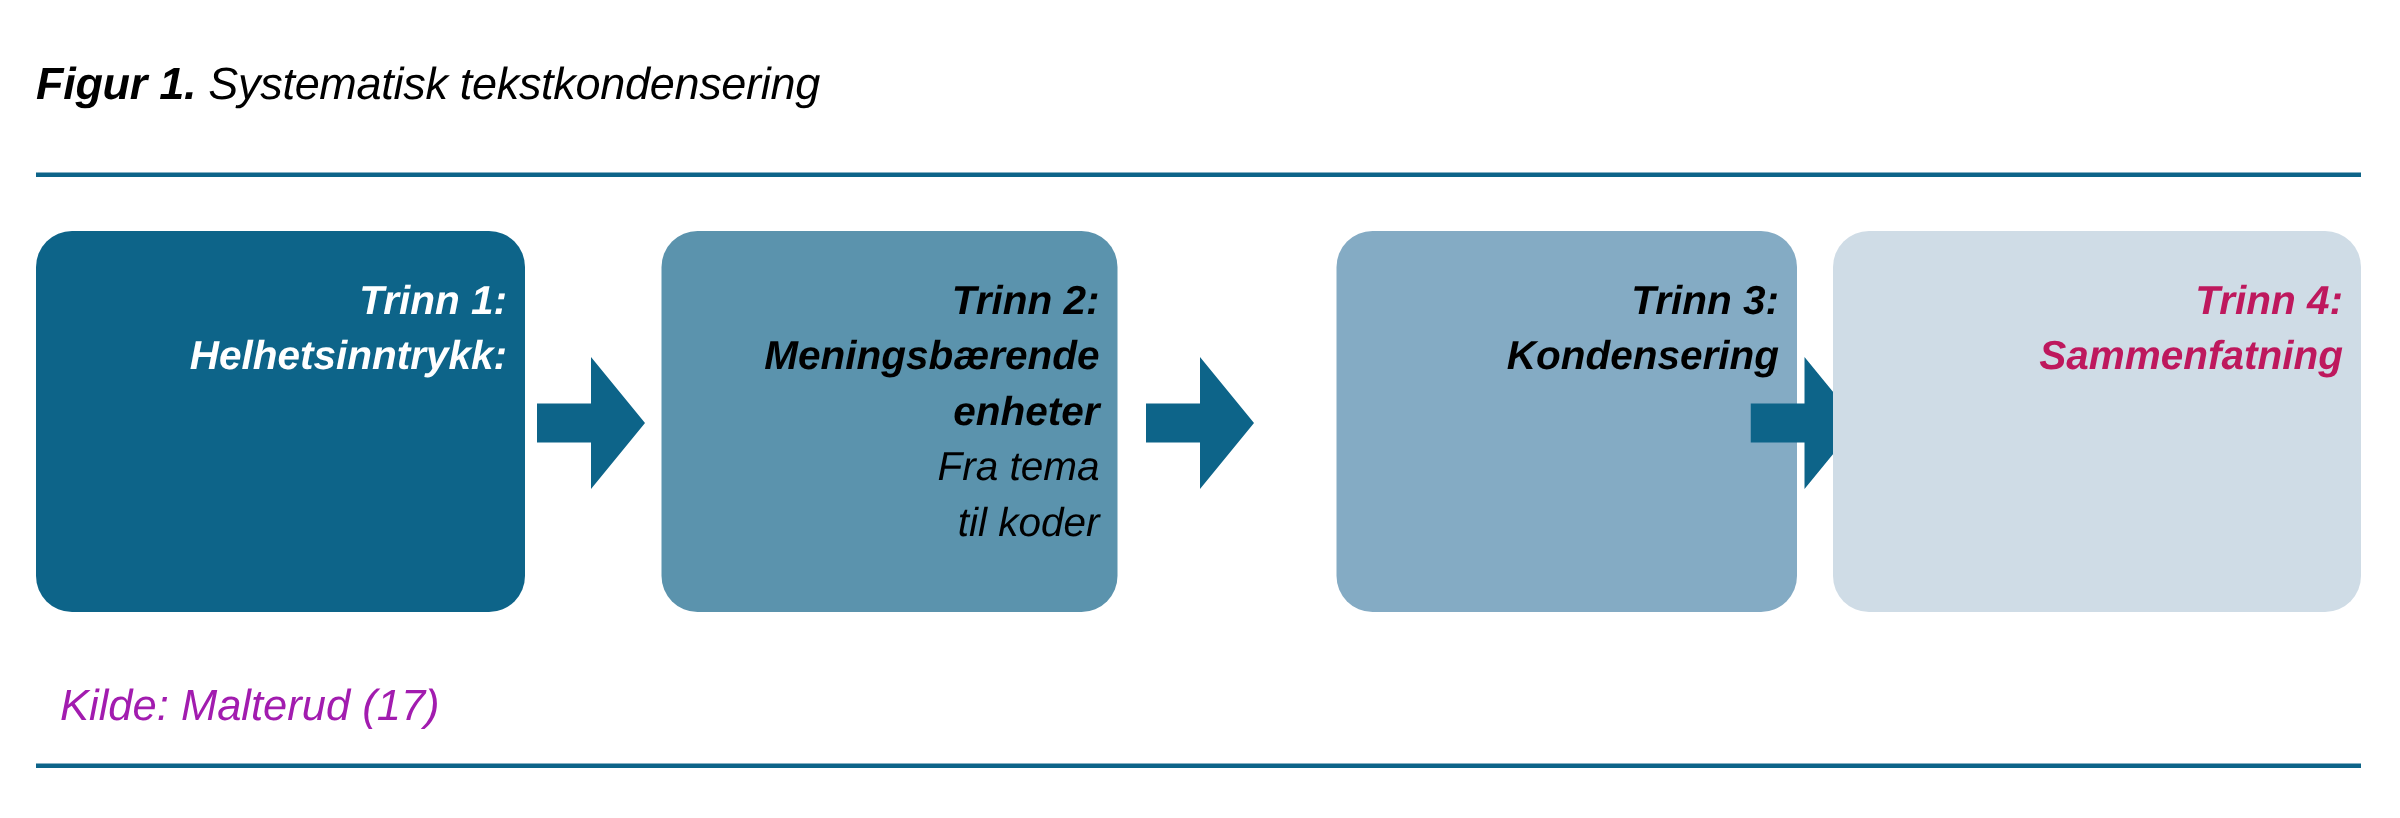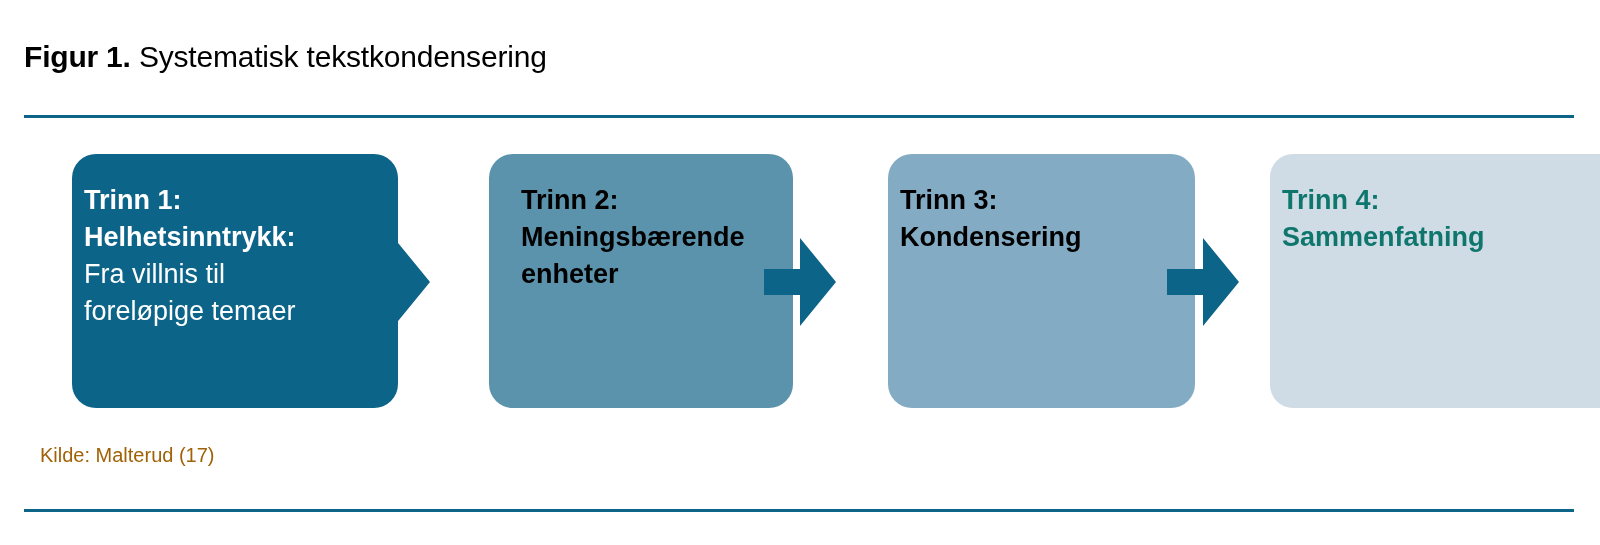--- a/index.html
+++ b/index.html
@@ -15,20 +15,21 @@
     overflow: hidden;
     position: relative;
   }
 
   .figure {
     position: absolute;
     left: 0;
     top: 0;
     width: 1600px;
     height: 545px;
+    font-style: italic;
   }
 
   
   .figure-title {
     position: absolute;
     left: 24px;
     top: 38px;
     font-size: 30px;
     line-height: 38px;
     letter-spacing: -0.2px;
@@ -61,109 +62,108 @@
     height: 254px;
   }
 
   .step-box {
     position: absolute;
     top: 0;
     height: 254px;
     border-radius: 24px;
     box-sizing: border-box;
     padding: 28px 12px 12px 12px;
-    text-align: left;
+    text-align: right;
     font-size: 27px;
     line-height: 37px;
-    margin-left: 48px;
   }
   .step-box .head {
     font-weight: bold;
     display: block;
   }
   .step-box .sub {
     font-weight: normal;
     display: block;
   }
 
   
   .step-1 { left: 0px;    width: 326px; }
   .step-2 { left: 417px;  width: 304px; }
-  .step-3 { left: 816px;  width: 307px; }
+  .step-3 { left: 867px;  width: 307px; }
   .step-4 { left: 1198px; width: 352px; }
 
   
   .arrow {
     position: absolute;
     top: 84px;
     width: 72px;
     height: 88px;
   }
   .arrow svg { display: block; width: 72px; height: 88px; }
   .arrow-1 { left: 334px; }
   .arrow-2 { left: 740px; }
   .arrow-3 { left: 1143px; }
 
   
   .source {
     position: absolute;
     left: 40px;
-    top: 440px;
-    font-size: 20px;
+    top: 456px;
+    font-size: 29px;
     line-height: 30px;
     font-weight: normal;
-    color: #a16207;
+    color: #a21caf;
     white-space: nowrap;
   }
 </style>
 </head>
 <body>
 
 <div class="figure">
 
   <div class="figure-title">
     <span class="label">Figur 1.</span><span class="caption"> Systematisk tekstkondensering</span>
   </div>
 
   <div class="rule rule-top" style="background: rgb(13, 100, 137);"></div>
 
   <div class="flow">
 
     <div class="step-box step-1" style="background: rgb(13, 100, 137); color: rgb(255, 255, 255);">
       <span class="head">Trinn 1:<br>Helhetsinntrykk:</span>
-      <span class="sub">Fra villnis til<br>foreløpige temaer</span>
     </div>
 
     <div class="arrow arrow-1">
       <svg viewBox="0 0 72 88" xmlns="http://www.w3.org/2000/svg" aria-hidden="true">
         <polygon points="0,31 36,31 36,0 72,44 36,88 36,57 0,57" fill="#0d6489"></polygon>
       </svg>
     </div>
 
     <div class="step-box step-2" style="background: rgb(91, 147, 173); color: rgb(0, 0, 0); padding-left: 32px;">
       <span class="head">Trinn 2:<br>Meningsbærende<br>enheter</span>
+      <span class="sub">Fra tema<br>til koder</span>
     </div>
 
     <div class="arrow arrow-2">
       <svg viewBox="0 0 72 88" xmlns="http://www.w3.org/2000/svg" aria-hidden="true">
         <polygon points="0,31 36,31 36,0 72,44 36,88 36,57 0,57" fill="#0d6489"></polygon>
       </svg>
     </div>
 
     <div class="step-box step-3" style="background: rgb(132, 171, 196); color: rgb(0, 0, 0);">
       <span class="head">Trinn 3:<br>Kondensering</span>
     </div>
 
     <div class="arrow arrow-3">
       <svg viewBox="0 0 72 88" xmlns="http://www.w3.org/2000/svg" aria-hidden="true">
         <polygon points="0,31 36,31 36,0 72,44 36,88 36,57 0,57" fill="#0d6489"></polygon>
       </svg>
     </div>
 
-    <div class="step-box step-4" style="background: rgb(207, 220, 230); color: #0f766e; border-radius: 23px;">
+    <div class="step-box step-4" style="background: rgb(207, 220, 230); color: #be185d;">
       <span class="head">Trinn 4:<br>Sammenfatning</span>
     </div>
 
   </div>
 
   <div class="source">Kilde: Malterud (17)</div>
 
   <div class="rule rule-bottom" style="background: rgb(13, 100, 137);"></div>
 
 </div>

